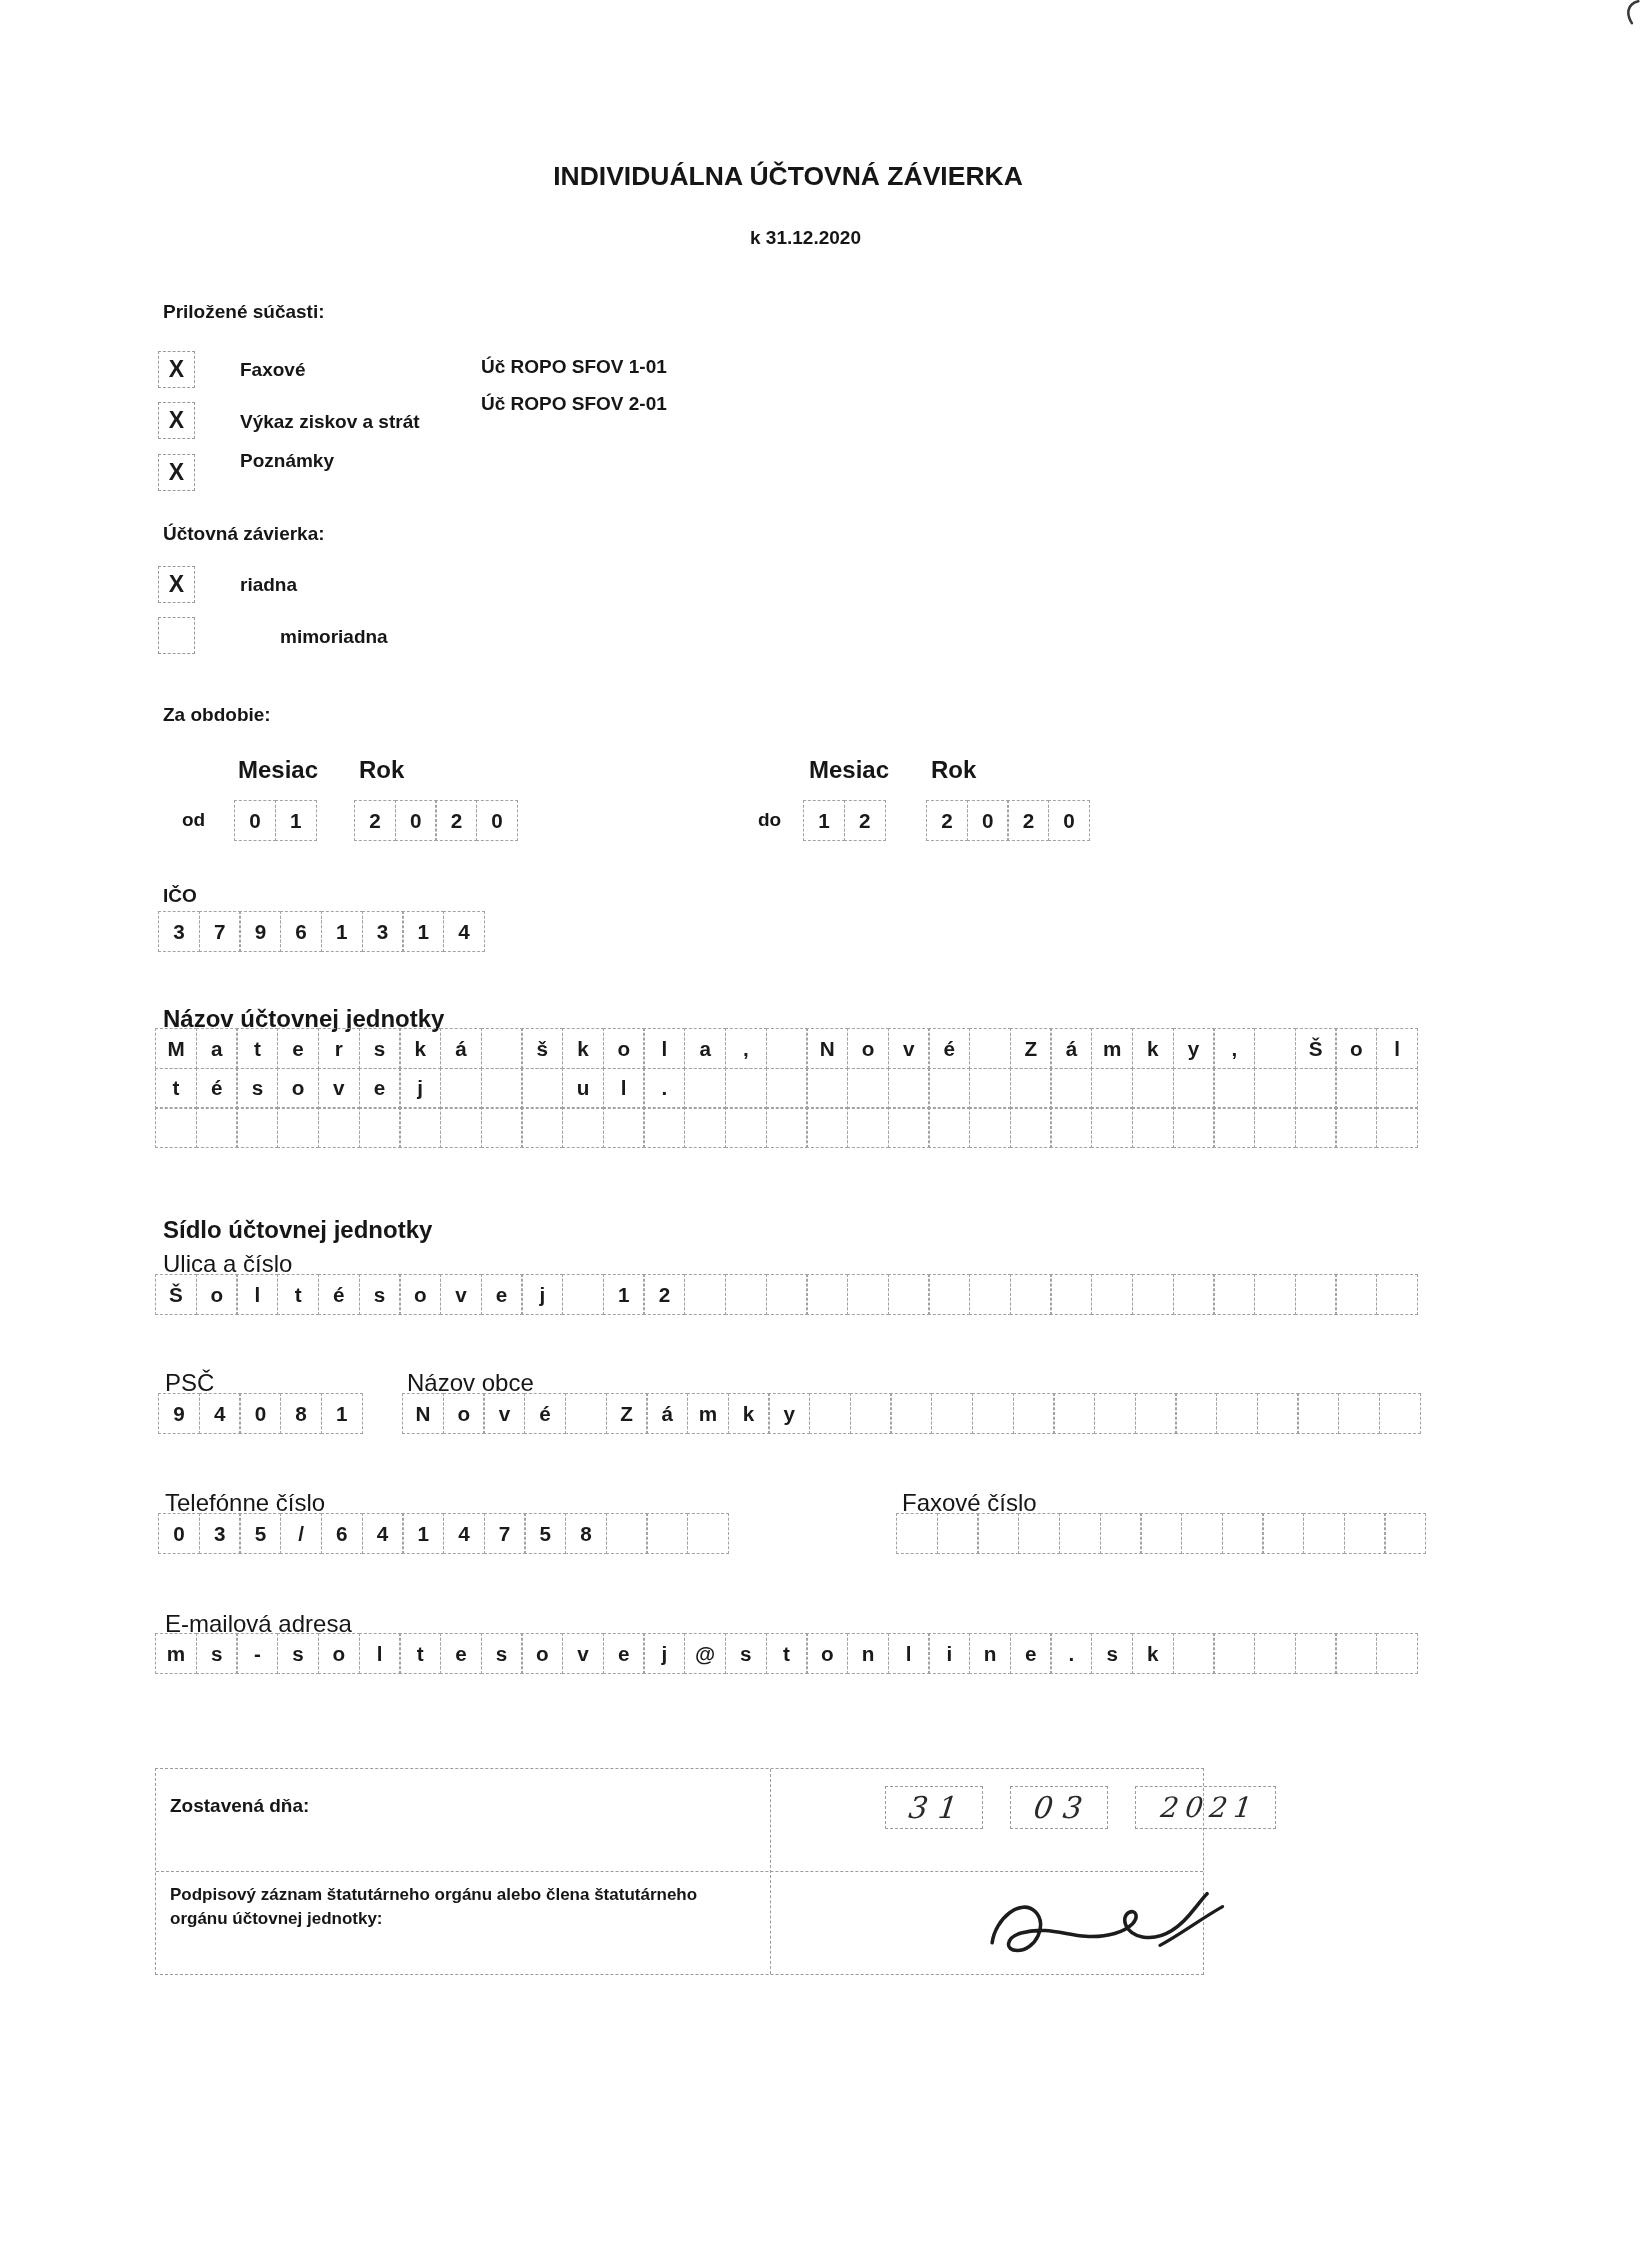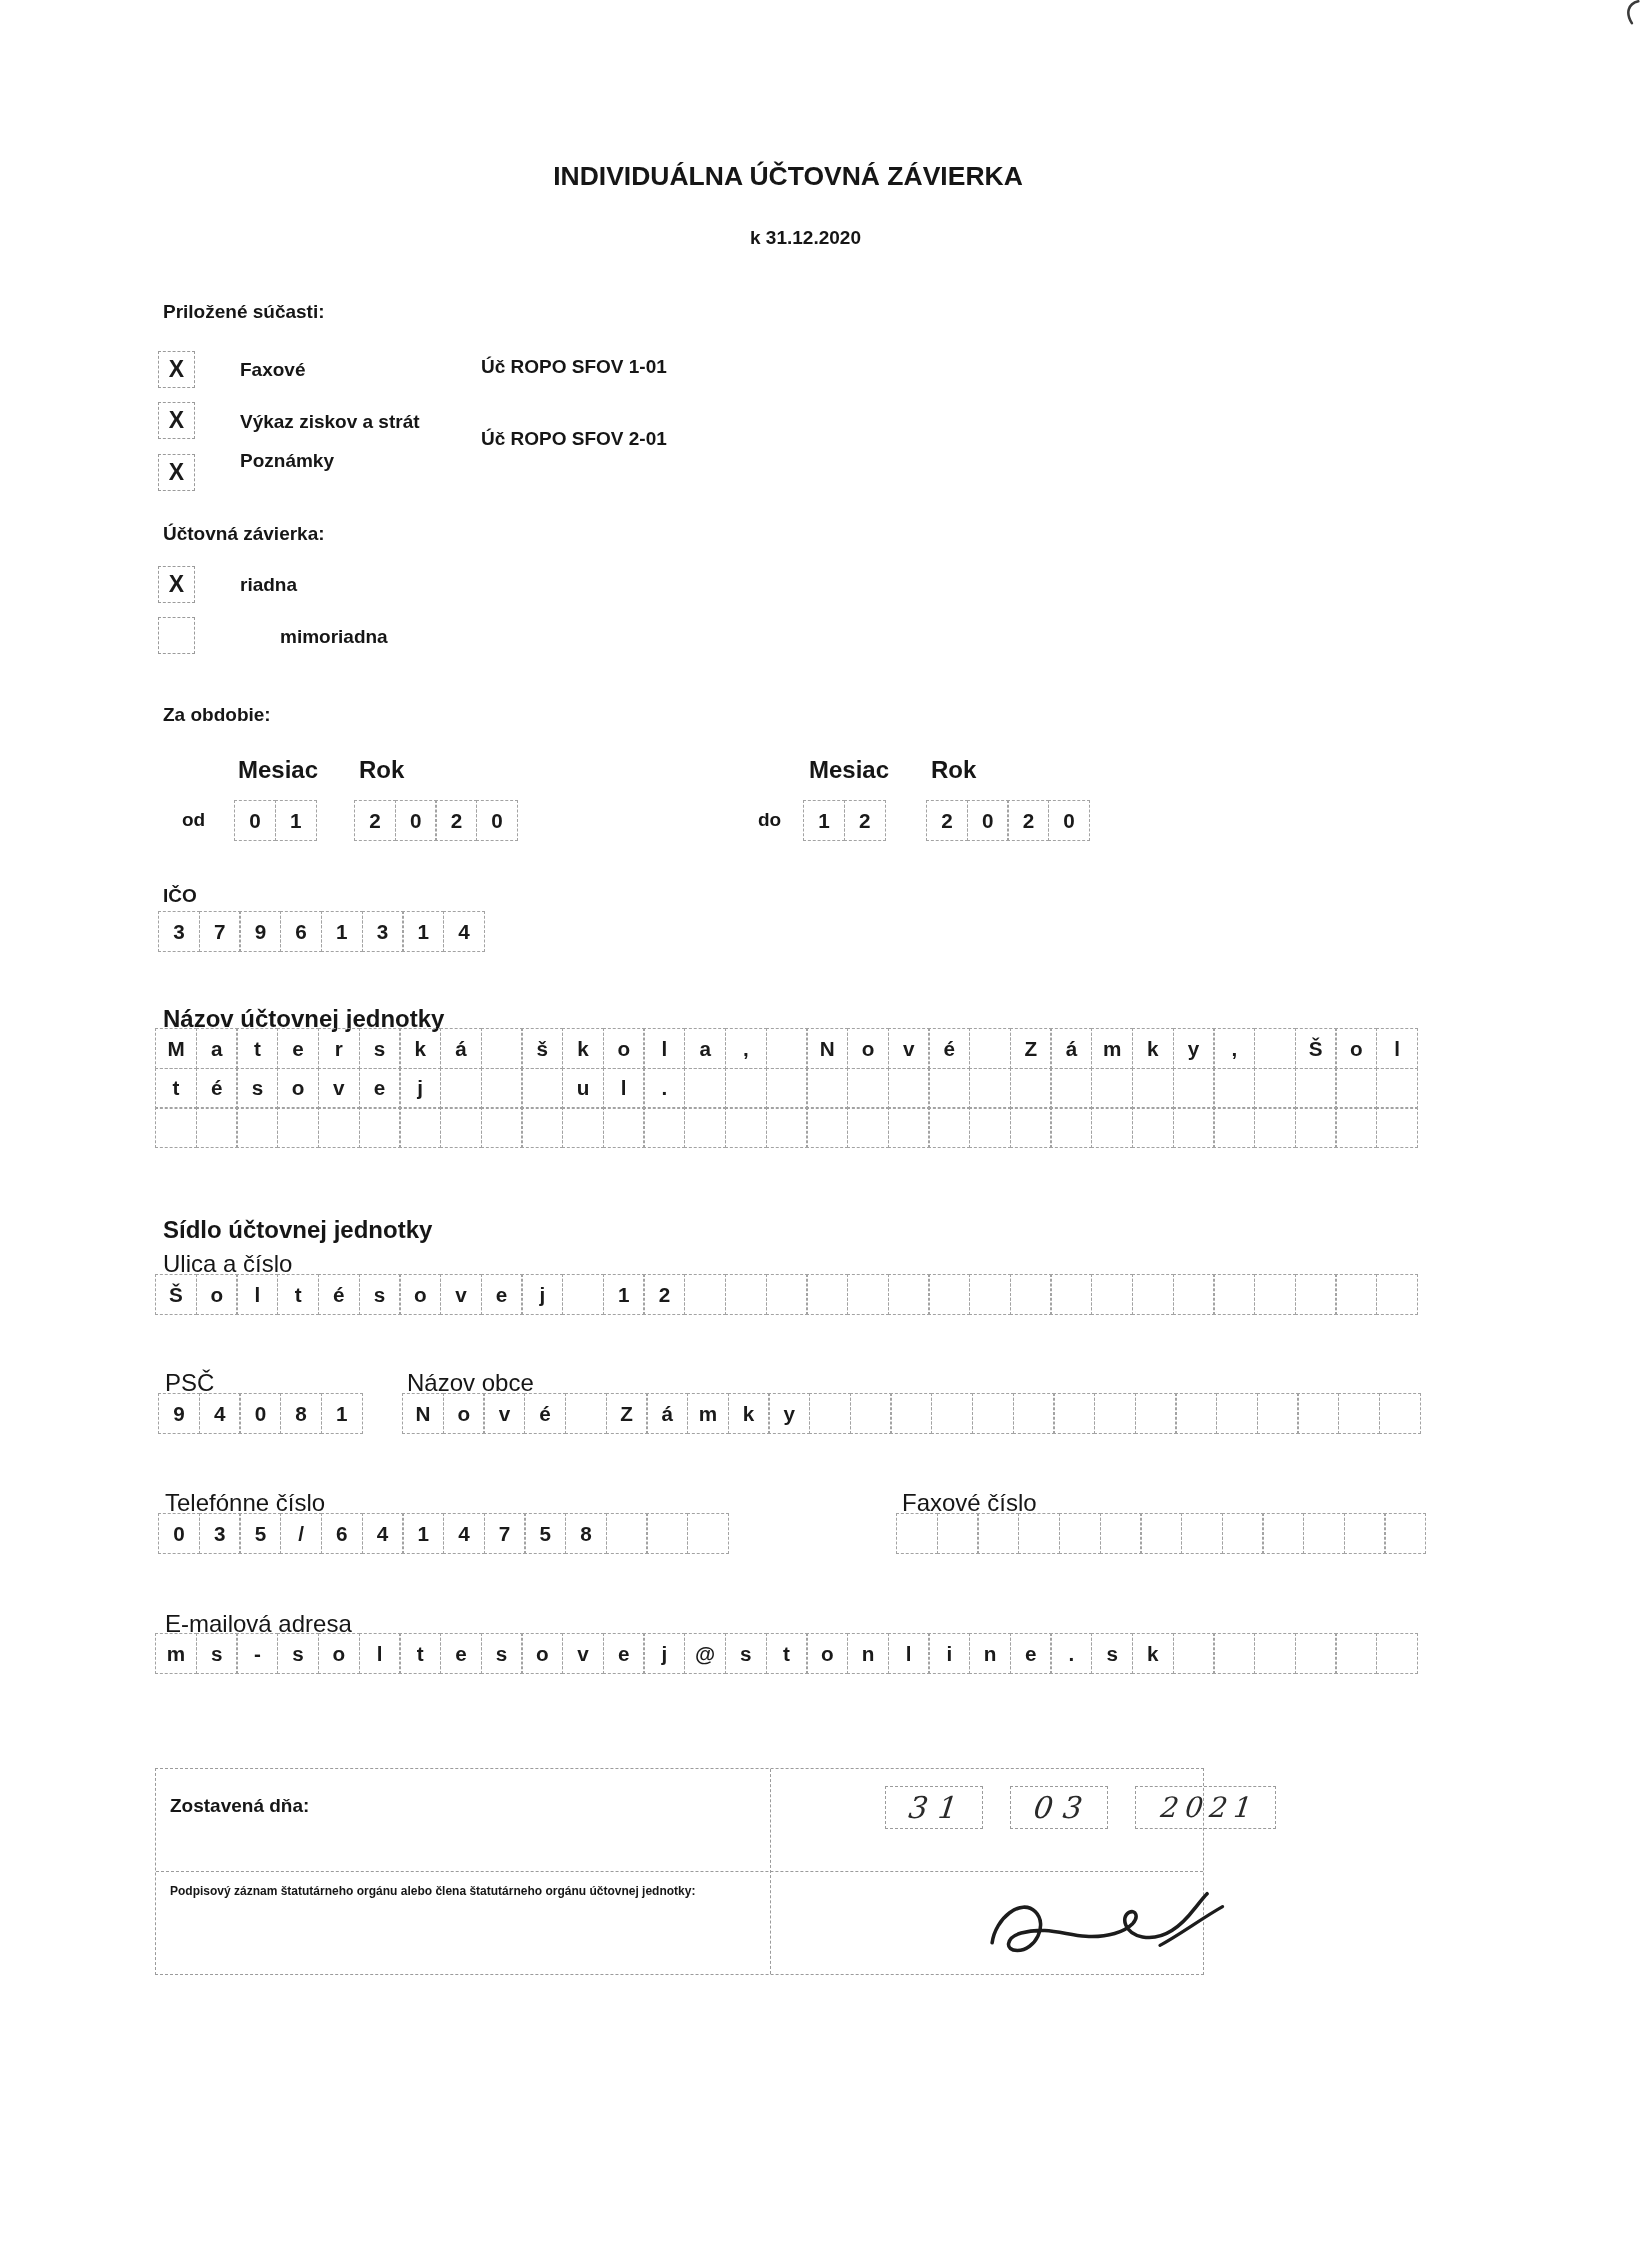--- a/index.html
+++ b/index.html
@@ -48,21 +48,21 @@
     font-style:italic;
     font-size:30px;
     color:#2a2a2a;
     letter-spacing:10.3px;
     padding-left:9px;
     transform:skewX(-7deg);
     white-space:nowrap;
   }
   .hand-year { font-size:28px; letter-spacing:6.5px; }
 
-  .podpis-text { font-size:12px; font-weight:bold; line-height:1.4; }
+  .podpis-text { font-size:17px; font-weight:bold; line-height:1.4; }
 </style>
 </head>
 <body>
 
 <div id="page">
 
   <svg class="abs" style="left:1611px; top:0;" width="34" height="27" viewBox="0 0 52 42">
     <path d="M42,2 C26,6 22,20 32,36" stroke="#3a3a3a" stroke-width="4" fill="none" stroke-linecap="round"></path>
   </svg>
 
@@ -74,21 +74,21 @@
   <div class="abs checkbox" style="left:158px; top:351px;">
     <span>X</span>
   </div>
   <div class="abs bold lbl" style="left:240px; top:359px;">Faxové</div>
   <div class="abs bold lbl" style="left:481px; top:356px;">Úč ROPO SFOV 1-01</div>
 
   <div class="abs checkbox" style="left:158px; top:402px;">
     <span>X</span>
   </div>
   <div class="abs bold lbl" style="left:240px; top:411px;">Výkaz ziskov a strát</div>
-  <div class="abs bold lbl" style="left:481px; top:428px;">Úč ROPO SFOV 2-01</div>
+  <div class="abs bold lbl" style="left:481px; top:393px;">Úč ROPO SFOV 2-01</div>
 
   <div class="abs checkbox" style="left:158px; top:454px;">
     <span>X</span>
   </div>
   <div class="abs bold lbl" style="left:240px; top:450px;">Poznámky</div>
 
   <div class="abs bold lbl" style="left:163px; top:523px;">Účtovná závierka:</div>
 
   <div class="abs checkbox" style="left:158px; top:566px;">
     <span>X</span>

